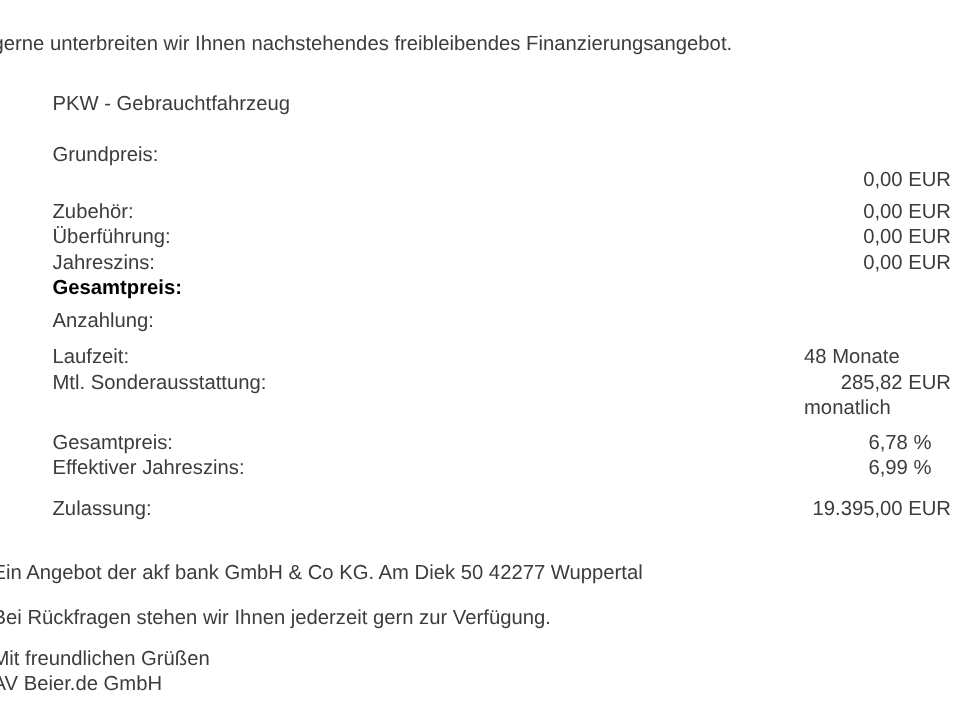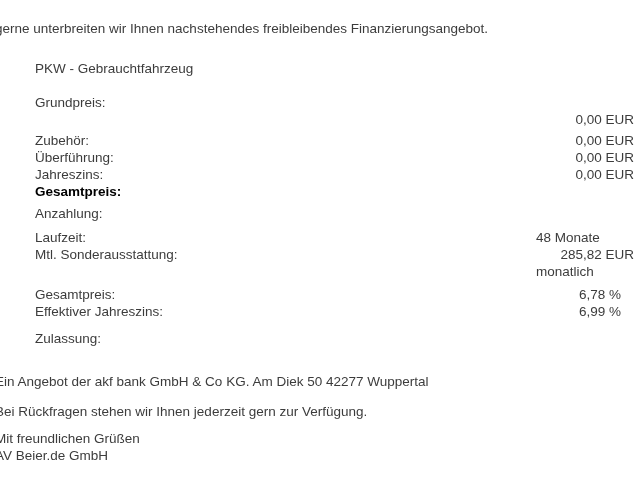--- a/index.html
+++ b/index.html
@@ -120,20 +120,21 @@
           <span class="value pct">6,78 %</span>
         </div>
         <div class="row">
           <span class="label">Effektiver Jahreszins:</span>
           <span class="value pct">6,99 %</span>
         </div>
       </div>
       <div class="group g5">
         <div class="row">
           <span class="label">Zulassung:</span>
+          <span class="value">19.395,00 EUR</span>
         </div>
       </div>
     </div>
 
   <p class="footer1">Ein Angebot der akf bank GmbH &amp; Co KG. Am Diek 50 42277 Wuppertal</p>
   <p class="footer2">Bei Rückfragen stehen wir Ihnen jederzeit gern zur Verfügung.</p>
   <p class="closing">Mit freundlichen Grüßen</p>
   <p class="signature">AV Beier.de GmbH</p>
 </div>
 

